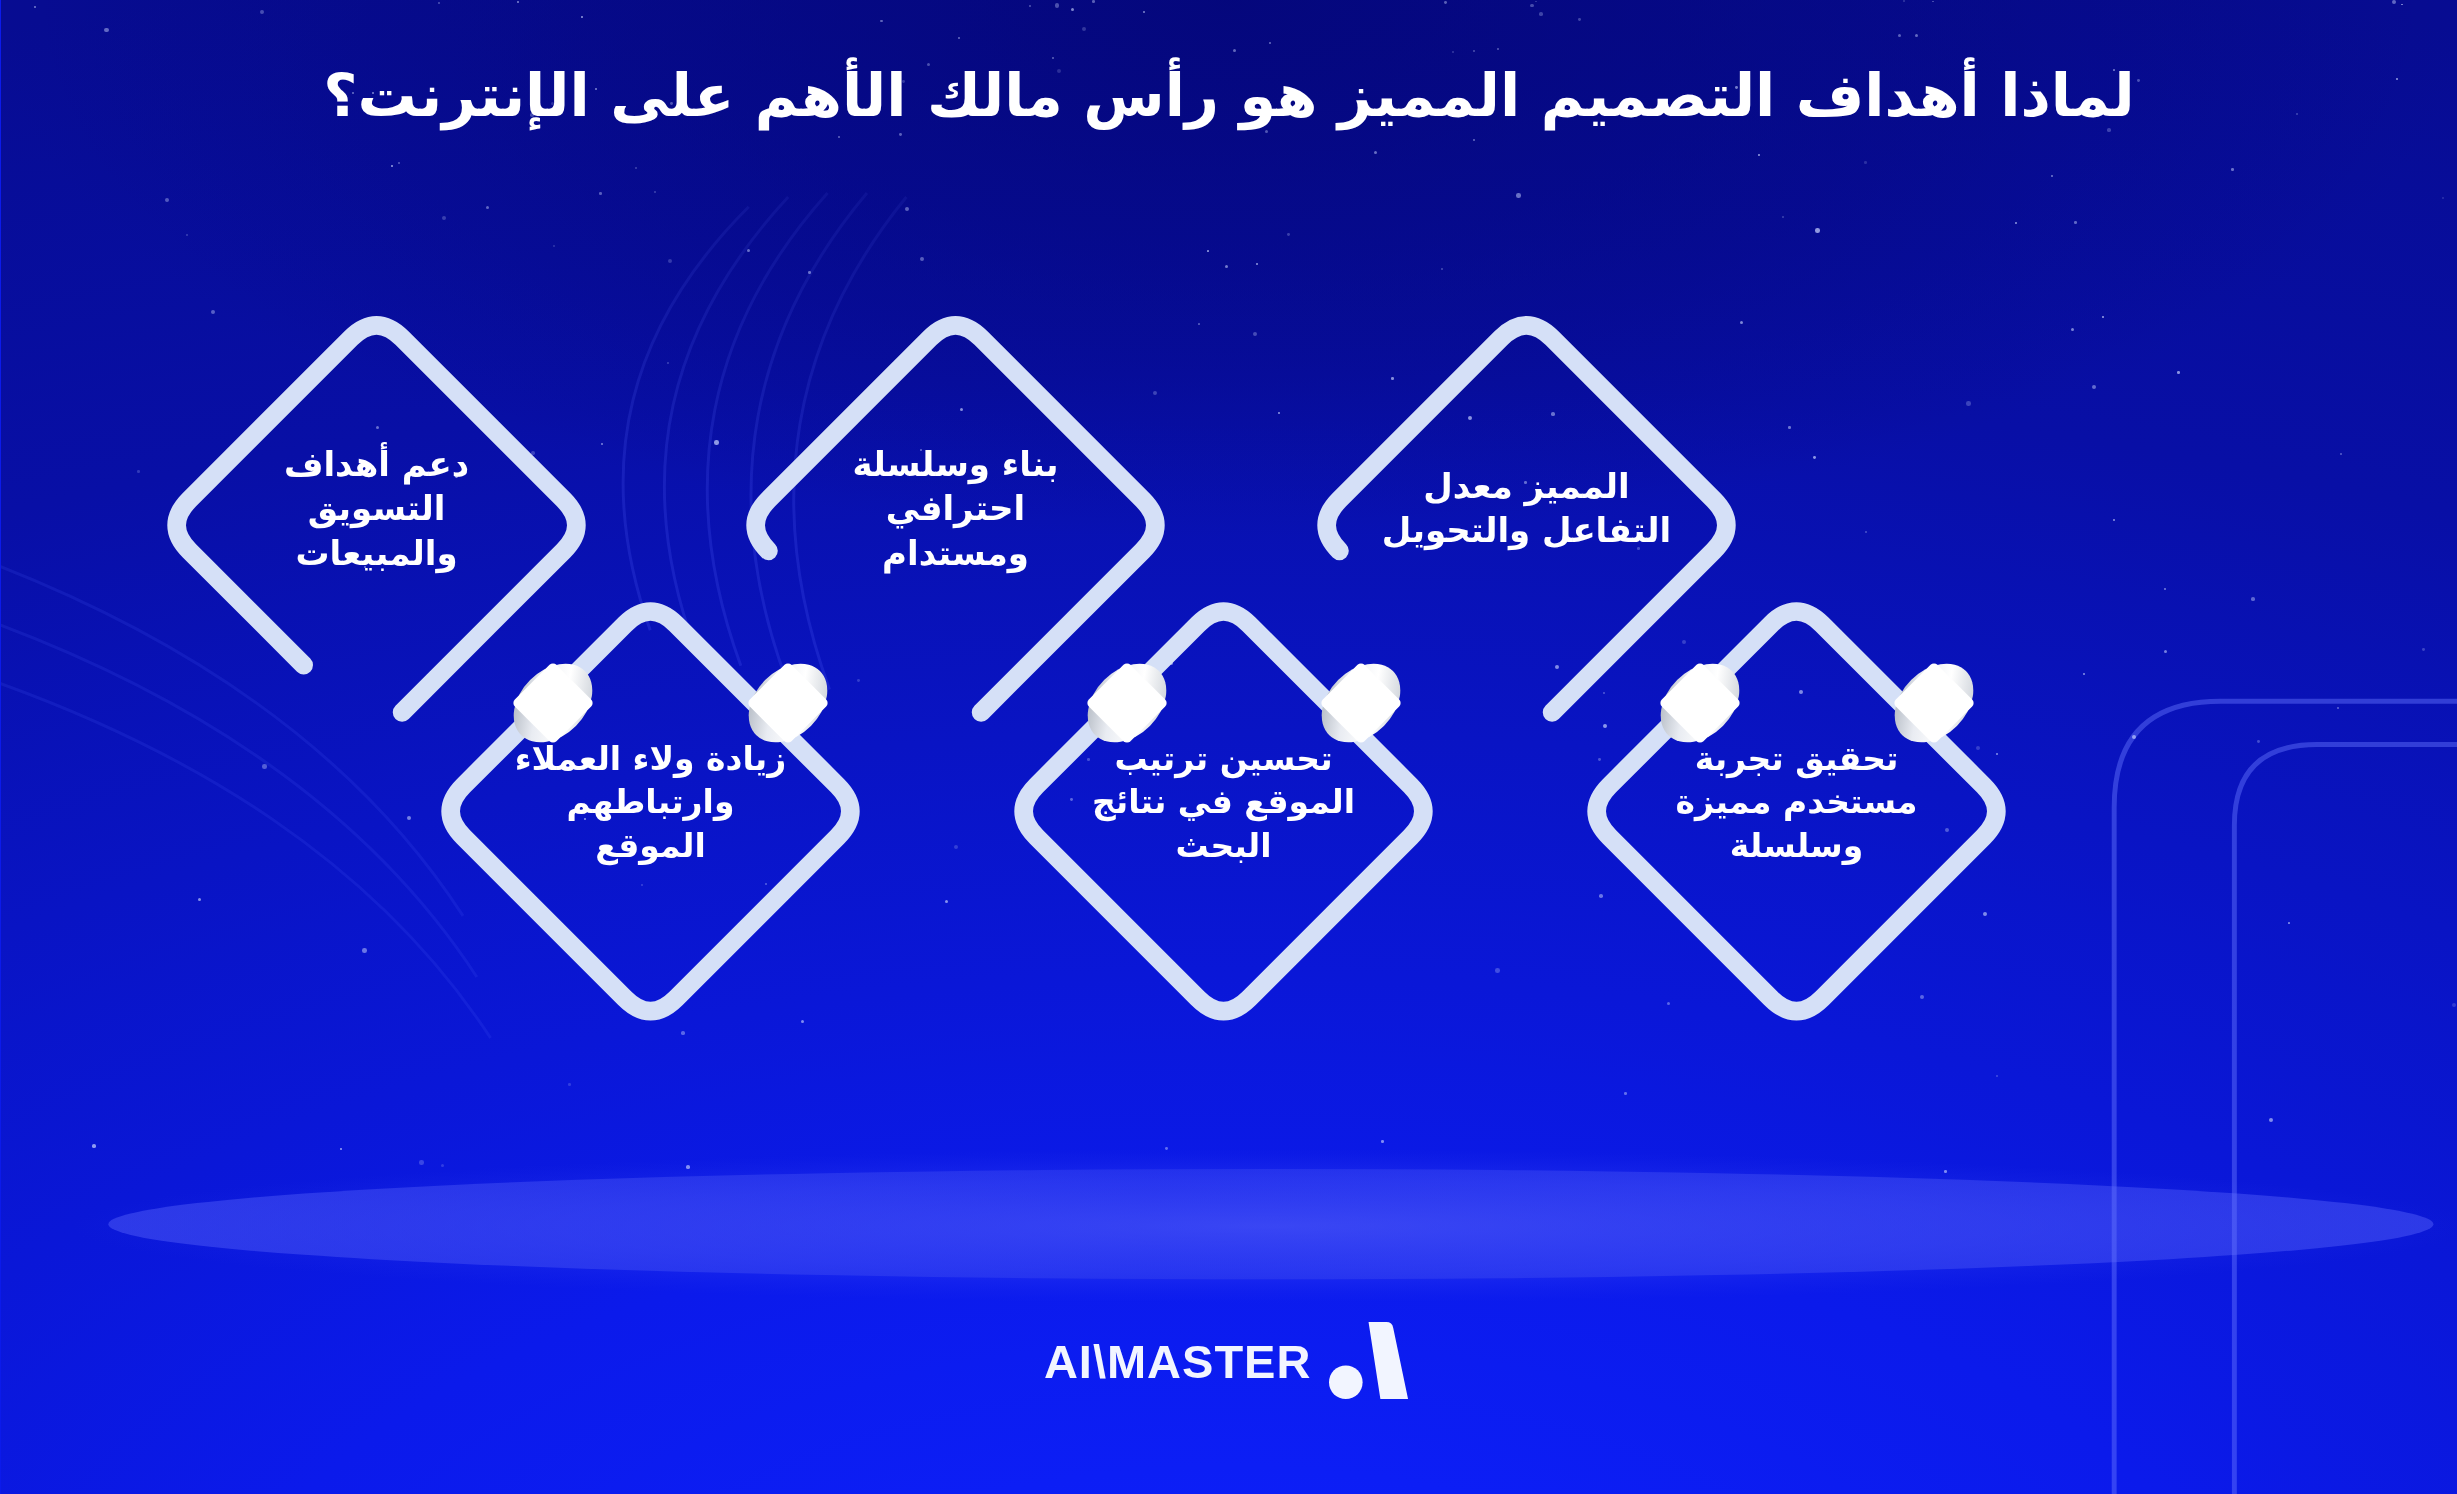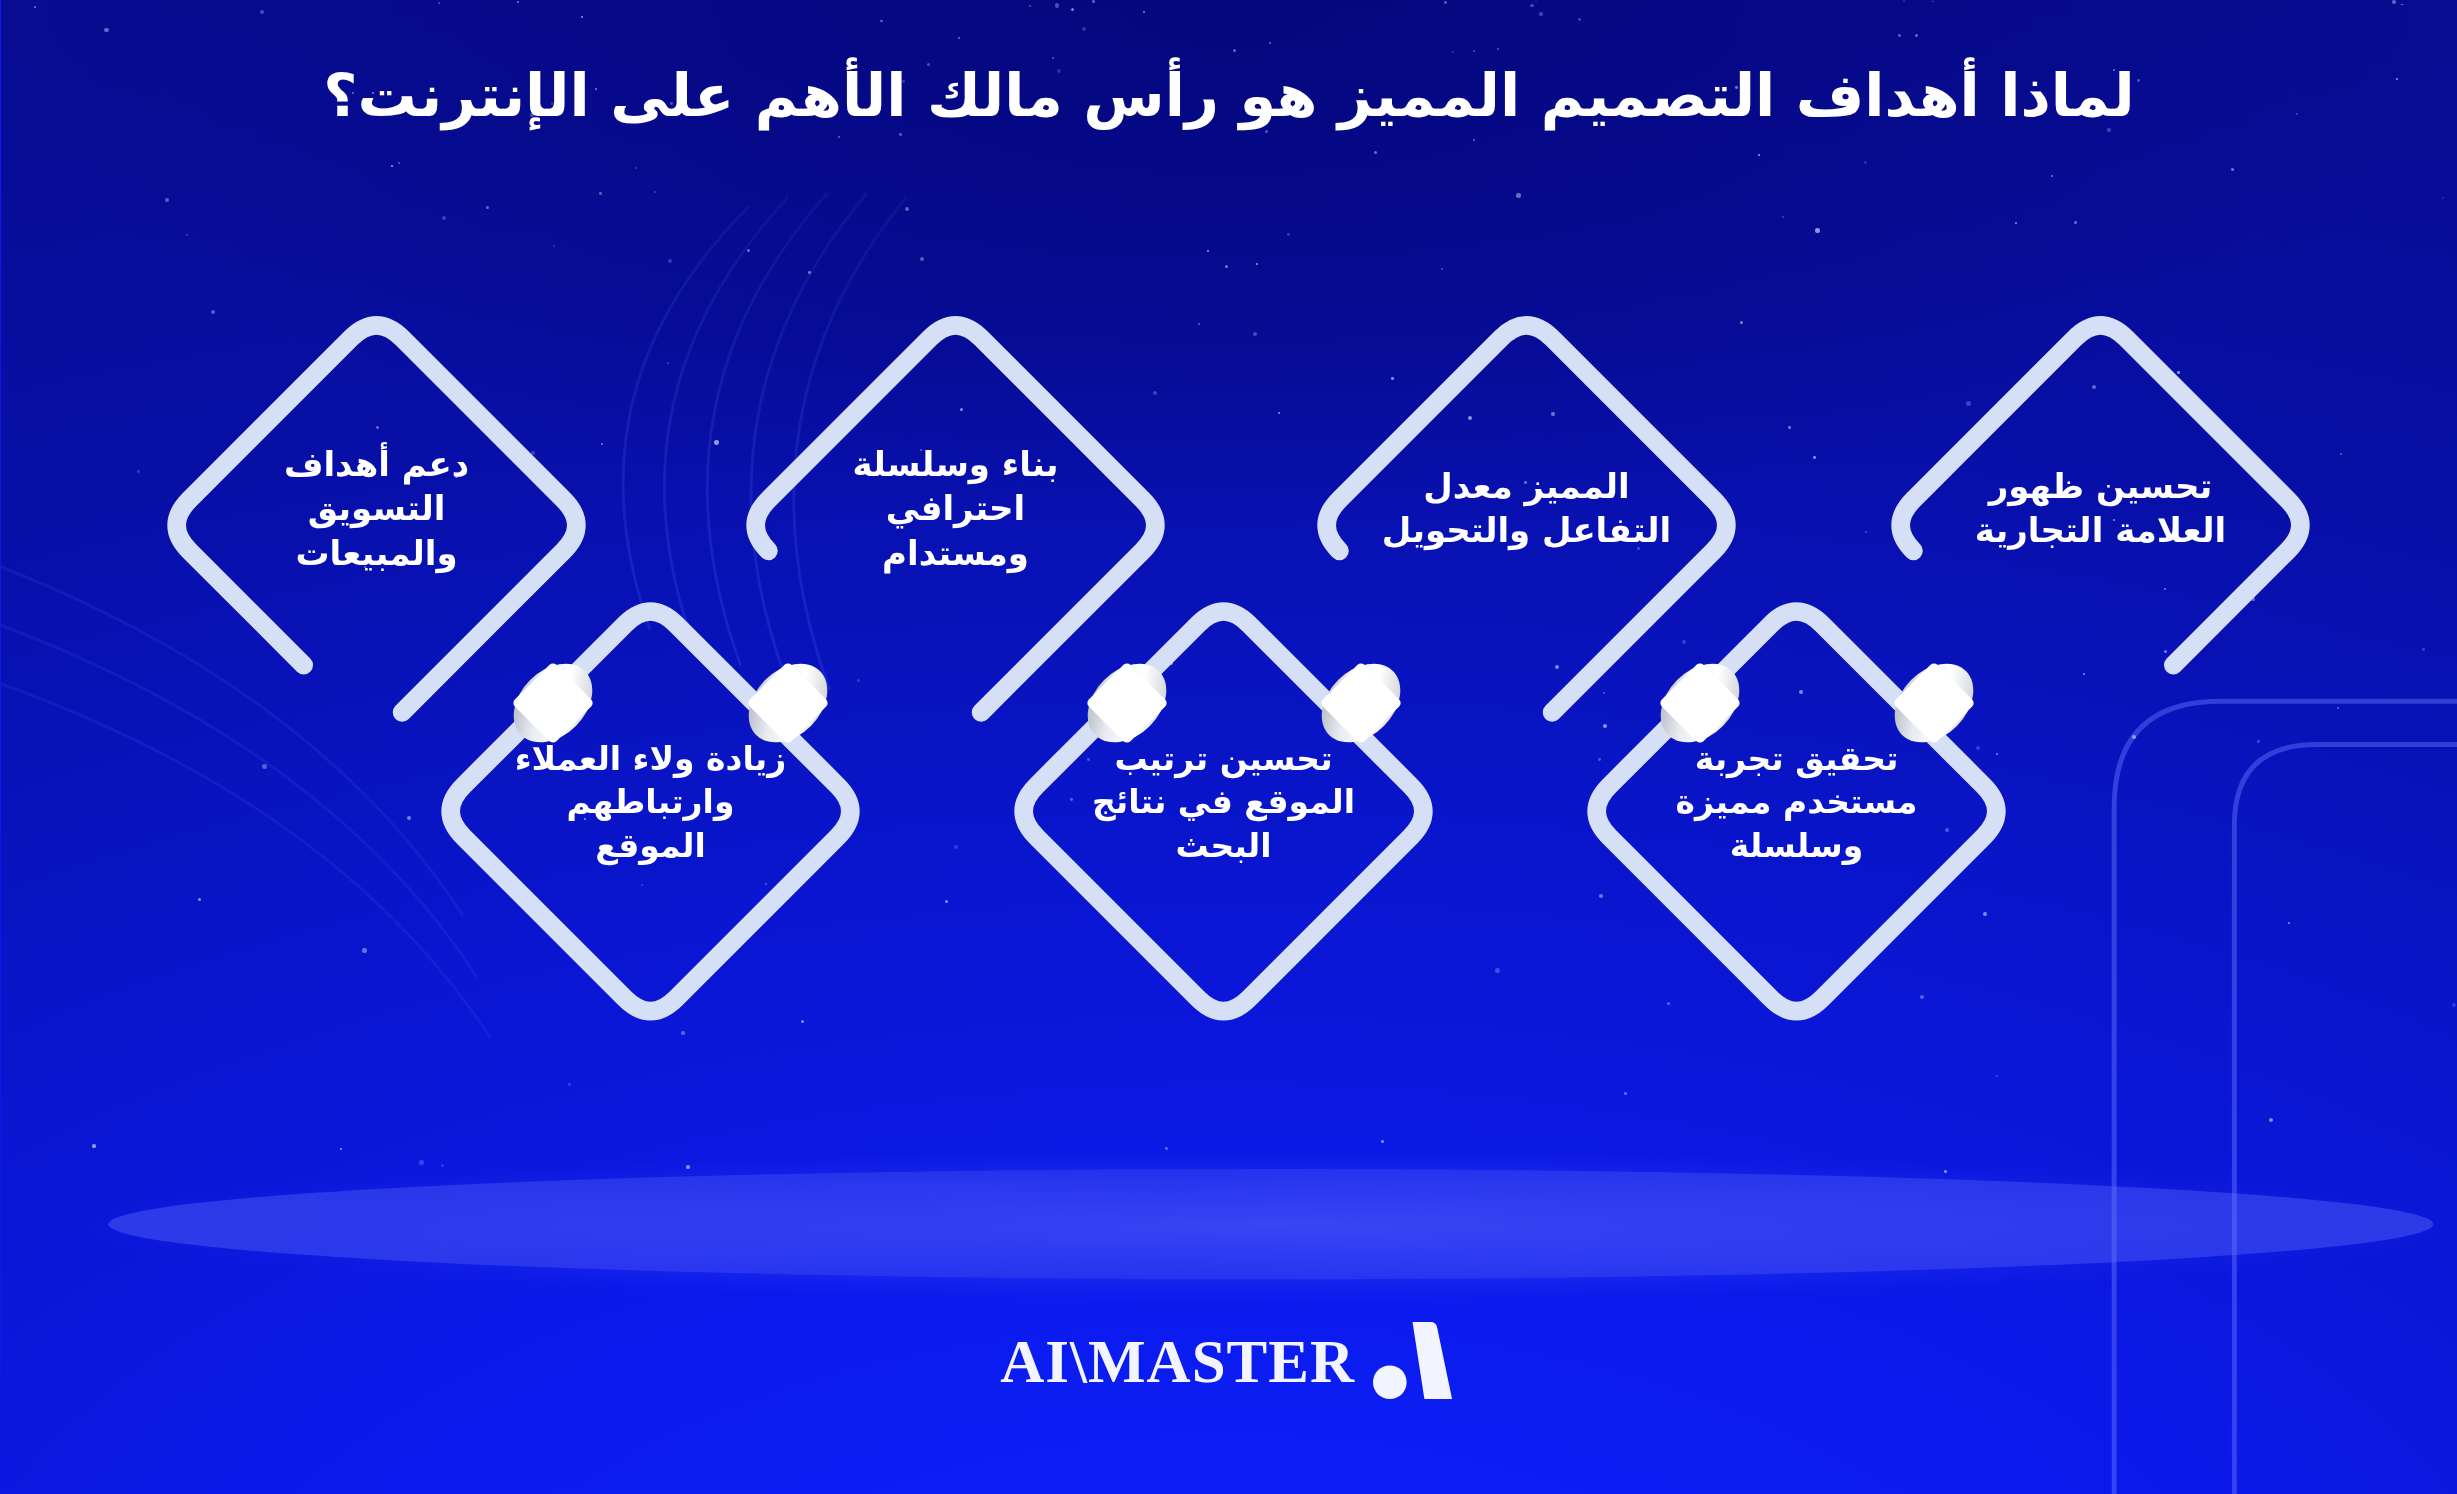--- a/index.html
+++ b/index.html
@@ -125,26 +125,26 @@
     width: 2458px;
     display: flex;
     align-items: center;
     justify-content: center;
     gap: 17.7px;
     z-index: 40;
   }
   #logo .mark { display: block; }
   #logo .wordmark {
     color: #f2f5ff;
-    font-size: 61px;
+    font-size: 47px;
     font-weight: 700;
     letter-spacing: 1px;
     line-height: 1;
     direction: ltr;
-    font-family: Liberation Serif, serif;
+    font-family: Liberation Sans, sans-serif;
   }
 </style>
 </head>
 <body>
 
 <div id="stage">
 
   <svg id="bg-svg" viewBox="0 0 2495 1517" preserveAspectRatio="none" aria-hidden="true">
     <defs>
       <linearGradient id="bandGrad" x1="0" y1="0" x2="1" y2="0">
@@ -379,26 +379,20 @@
       <div class="label">بناء وسلسلة احترافي ومستدام</div>
     </div>
 
     <div class="diamond top" style="left:1304px; top:286px;">
       <svg class="frame" viewBox="0 0 452 452">
         <path d="M 36 304 Q 10 278 36 252 L 200 88 Q 226 62 252 88 L 416 252 Q 442 278 416 304 L 252 468" transform="translate(0,-35)" fill="none" stroke="#d5e0f7" stroke-width="19" stroke-linecap="round" stroke-linejoin="round"></path>
       </svg>
       <div class="label">المميز معدل التفاعل والتحويل</div>
     </div>
 
-    <div class="diamond top" style="left:1878px; top:286px;">
-      <svg class="frame" viewBox="0 0 452 452">
-        <path d="M 36 304 Q 10 278 36 252 L 200 88 Q 226 62 252 88 L 416 252 Q 442 278 416 304 L 300 420" transform="translate(0,-35)" fill="none" stroke="#d5e0f7" stroke-width="19" stroke-linecap="round" stroke-linejoin="round"></path>
-      </svg>
-      <div class="label">تحسين ظهور العلامة التجارية</div>
-    </div>
 
     <div class="diamond bottom" style="left:428px; top:579px;">
       <svg class="frame" viewBox="0 0 452 452">
         <path d="M 200 22 L 36 186 Q 10 212 36 238 L 200 402 Q 226 428 252 402 L 416 238 Q 442 212 416 186 L 252 22 Q 226 -4 200 22 Z" transform="translate(0,24)" fill="none" stroke="#d5e0f7" stroke-width="19" stroke-linecap="round" stroke-linejoin="round"></path>
       </svg>
       <div class="label">زيادة ولاء العملاء وارتباطهم الموقع</div>
     </div>
 
     <div class="diamond bottom" style="left:1001px; top:579px;text-decoration:underline;">
       <svg class="frame" viewBox="0 0 452 452">

